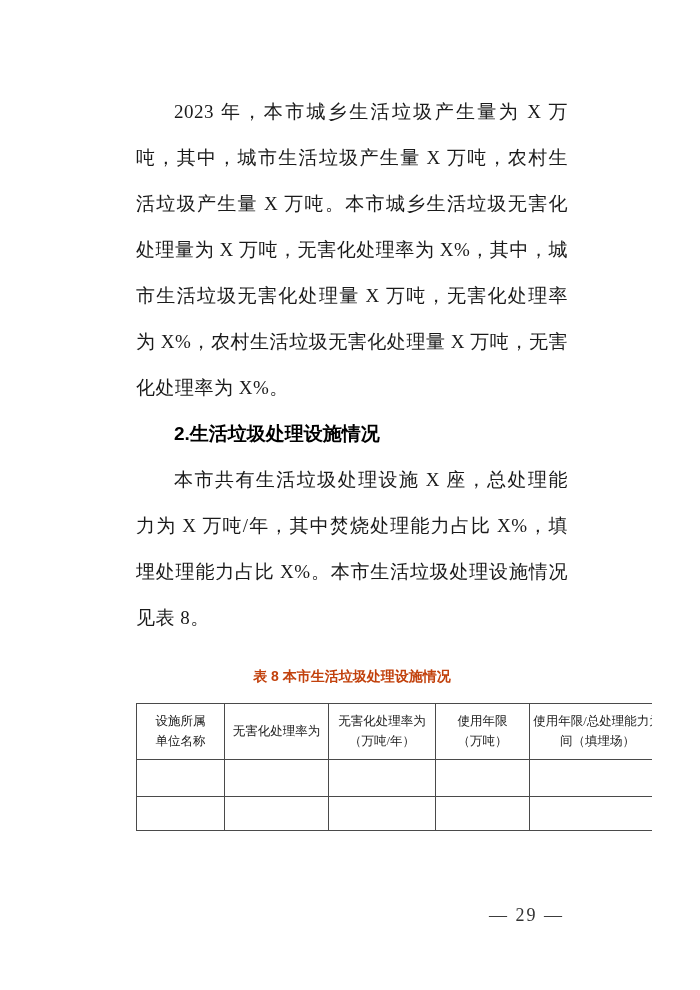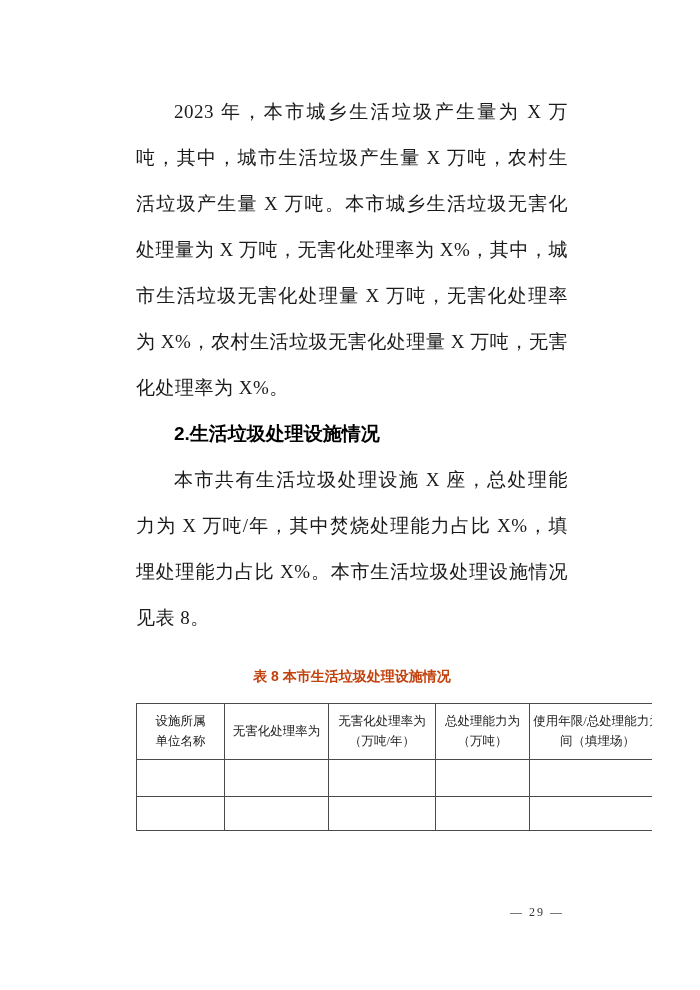--- a/index.html
+++ b/index.html
@@ -68,21 +68,21 @@
     .col-owner  { width: 88px; }
     .col-name   { width: 104px; }
     .col-design { width: 107px; }
     .col-actual { width: 94px; }
     .col-years  { width: 136px; }
     .heading-3 { margin-top: 22px; }
     .page-number {
       position: absolute;
       right: 88px;
       top: 905px;
-      font-size: 12px;
+      font-size: 18px;
       letter-spacing: 2px;
       color: #333;
       font-family: "Liberation Serif", "DejaVu Serif", serif;
     }
   </style>
 </head>
 <body>
 
 <div class="page">
   <div class="content">
@@ -103,21 +103,21 @@
         <col class="col-actual">
         <col class="col-years">
       </colgroup>
       <thead>
         <tr>
           <th>设施所属
 单位名称</th>
           <th>无害化处理率为</th>
           <th>无害化处理率为
 （万吨/年）</th>
-          <th>总处理能力为
+          <th>使用年限
 （万吨）</th>
           <th>使用年限/总处理能力为
 间（填埋场）</th>
         </tr>
       </thead>
       <tbody>
         <tr class="row-1">
           <td></td>
           <td></td>
           <td></td>

